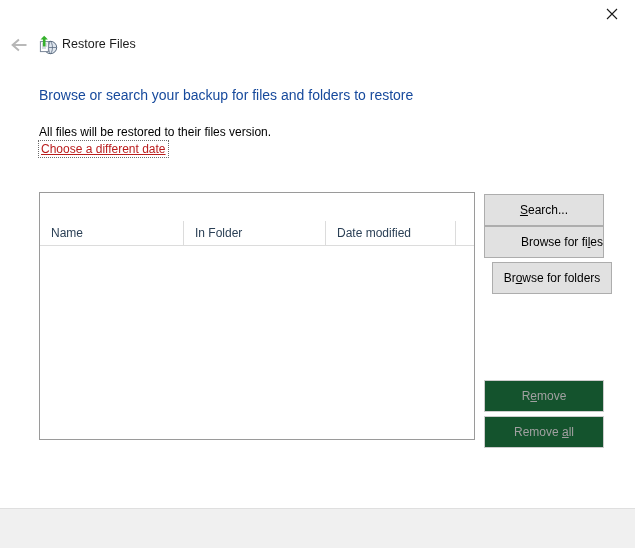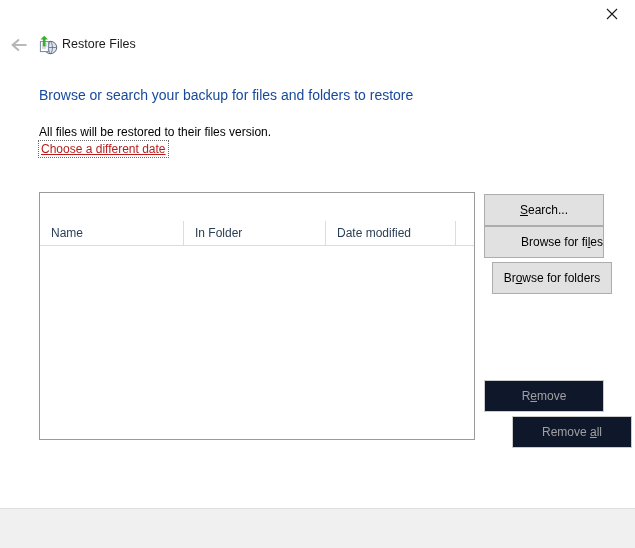--- a/index.html
+++ b/index.html
@@ -163,29 +163,29 @@
     text-align: center;
     line-height: 22px;
     box-sizing: border-box;
     cursor: default;
     white-space: nowrap;
     padding: 0;
   }
   .btn.disabled {
     color: #a0a0a0;
     border-color: #cccccc;
-    background: #0f172a;
+    background: #14532d;
   }
   .btn u { text-decoration: underline; }
 
   #btn-search        { left: 484px; top: 194px; }
   #btn-browse-files  { left: 484px; top: 226px; text-align: right; }
   #btn-browse-folders{ left: 492px; top: 262px; }
   #btn-remove        { left: 484px; top: 380px; }
-  #btn-remove-all    { left: 512px; top: 416px; }
+  #btn-remove-all    { left: 484px; top: 416px; }
 
   
   .footer {
     position: absolute;
     left: 0; top: 508px;
     width: 635px; height: 40px;
     background: #f0f0f0;
     border-top: 1px solid #dfdfdf;
     box-sizing: border-box;
   }

